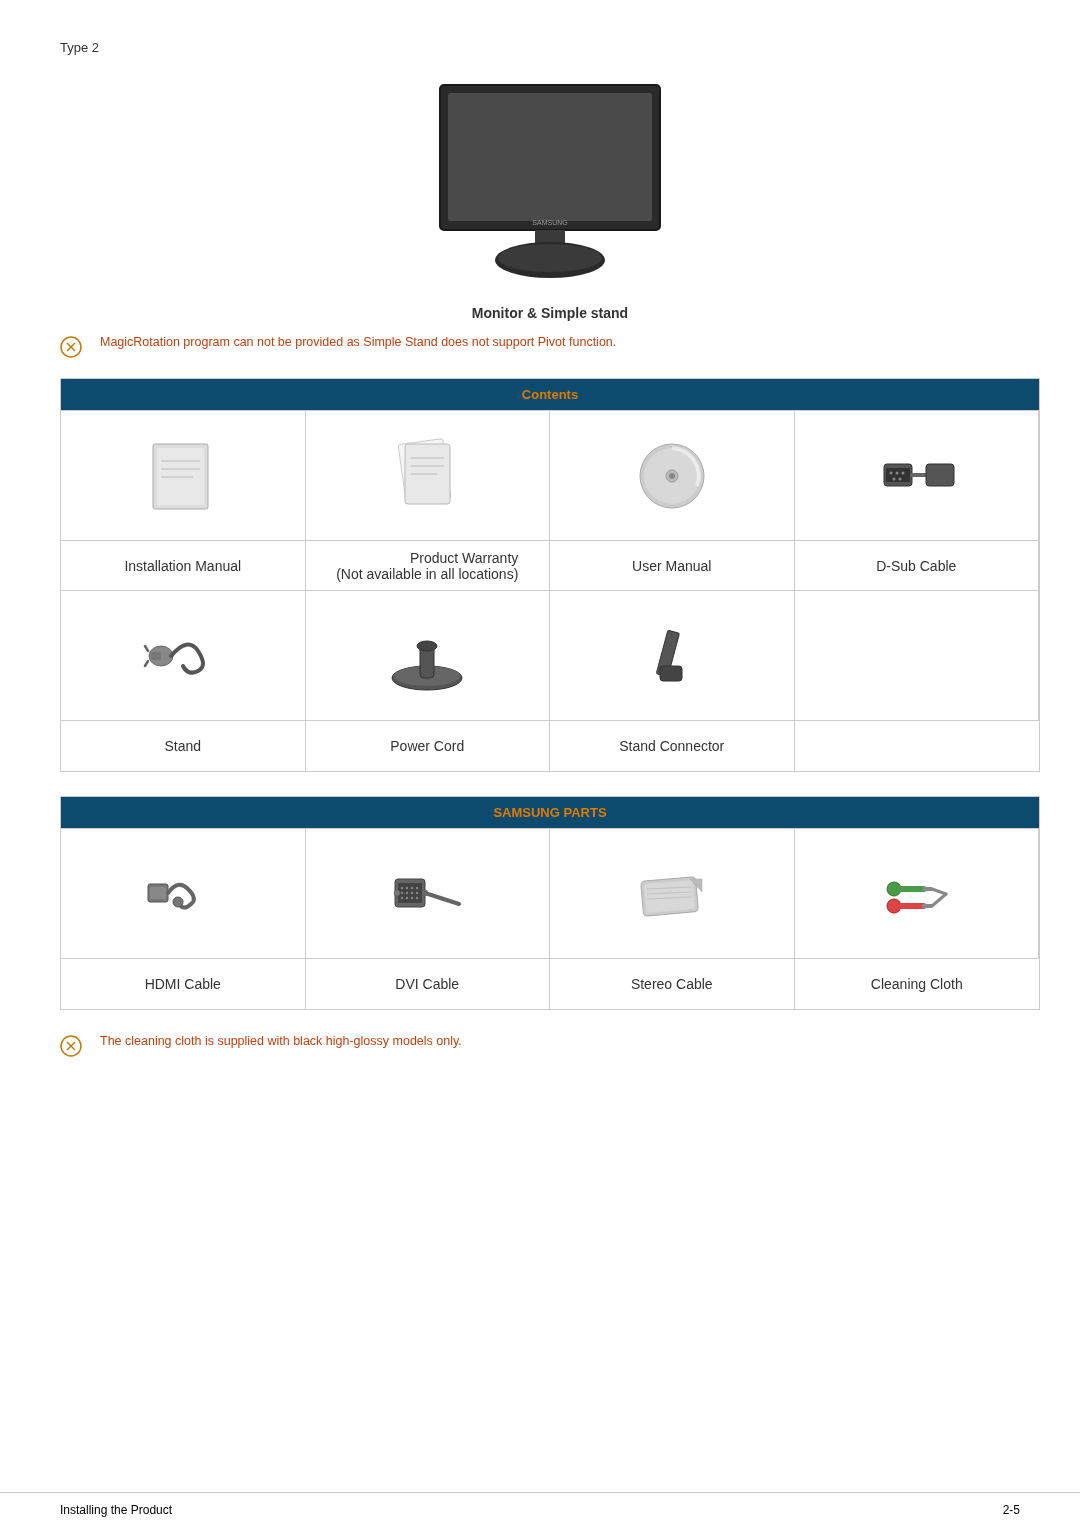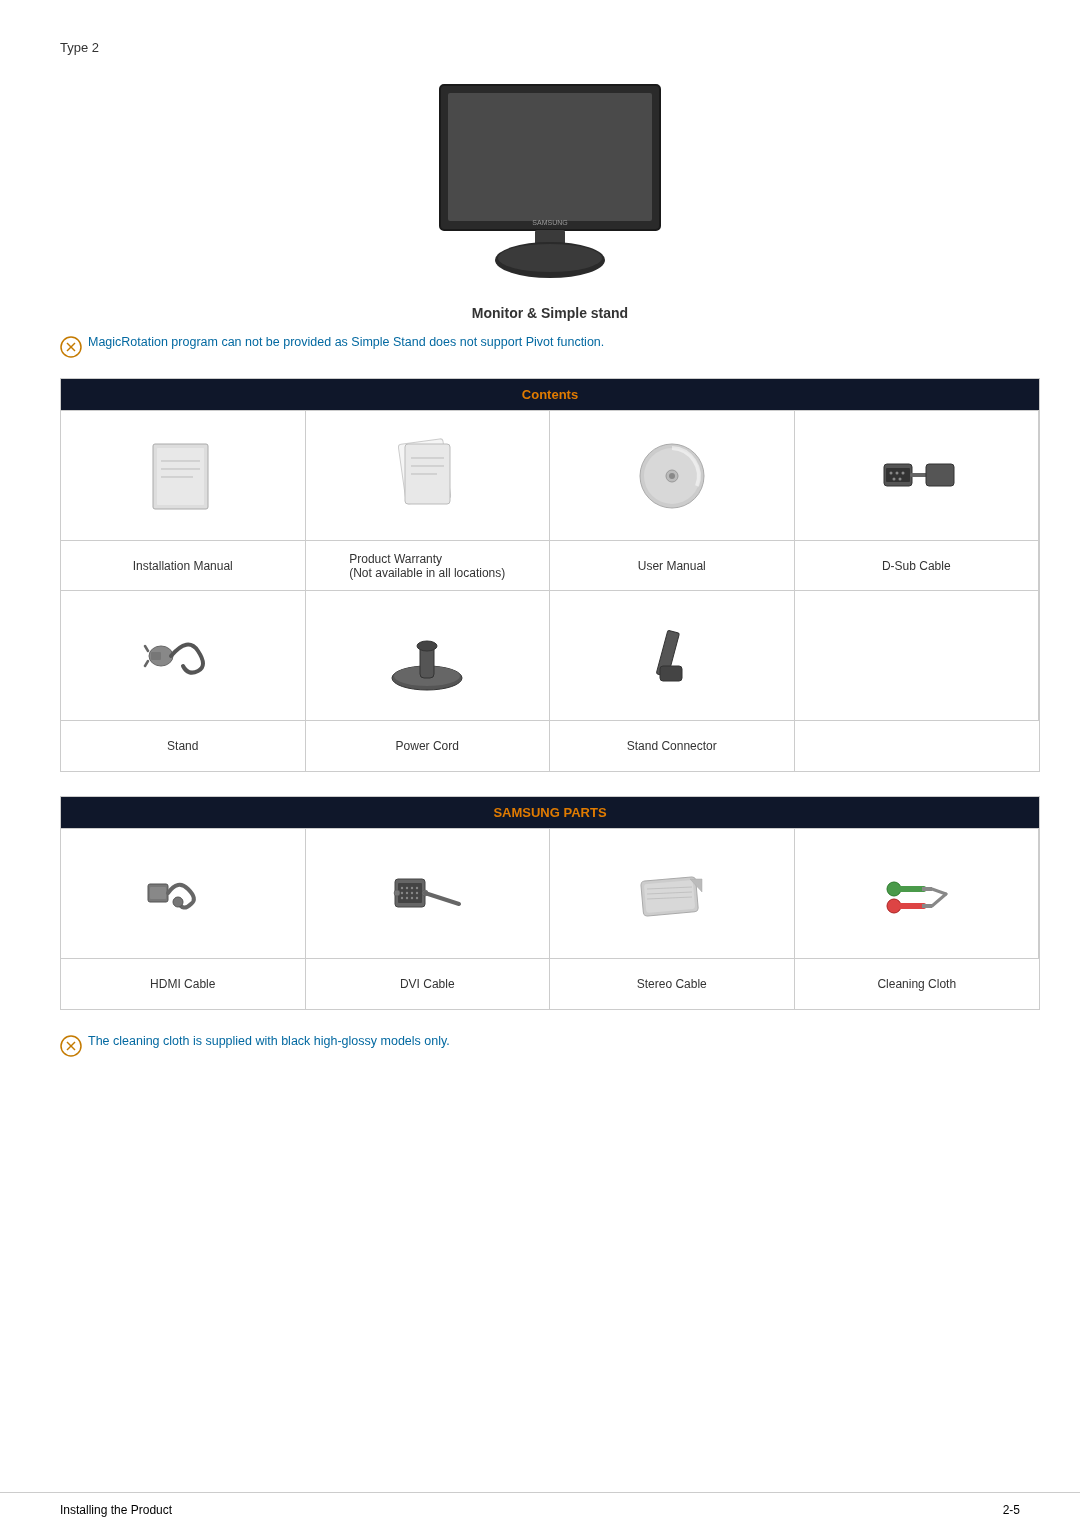--- a/index.html
+++ b/index.html
@@ -37,41 +37,41 @@
     .monitor-title {
       text-align: center;
       font-weight: bold;
       font-size: 14px;
       margin-bottom: 14px;
     }
 
     .notice-row {
       display: flex;
       align-items: flex-start;
-      gap: 6px;
+      gap: 18px;
       margin-bottom: 20px;
       font-size: 12.5px;
-      color: #0369a1;
+      color: #c2410c;
     }
 
     .notice-icon {
       width: 22px;
       height: 22px;
       flex-shrink: 0;
       margin-top: 1px;
     }
 
     .table-wrapper {
       border: 1px solid #ccc;
       width: 100%;
       margin-bottom: 24px;
     }
 
     .table-header {
-      background: #0f172a;
+      background: #0c4a6e;
       text-align: center;
       padding: 8px;
       font-size: 13px;
       color: #e07b00;
       font-weight: bold;
       border-bottom: 1px solid #ccc;
     }
 
     .table-grid {
       display: grid;
@@ -88,22 +88,22 @@
       padding: 14px 8px;
       min-height: 130px;
     }
 
     .table-cell:last-child {
       border-right: none;
     }
 
     .table-cell.label-cell {
       min-height: 50px;
-      font-size: 12px;
-      text-align: left;
+      font-size: 14px;
+      text-align: right;
       padding: 8px 6px;
       border-bottom: 1px solid #ccc;
     }
 
     .table-cell.label-cell:last-child {
       border-right: none;
     }
 
     .table-cell.no-bottom {
       border-bottom: none;

